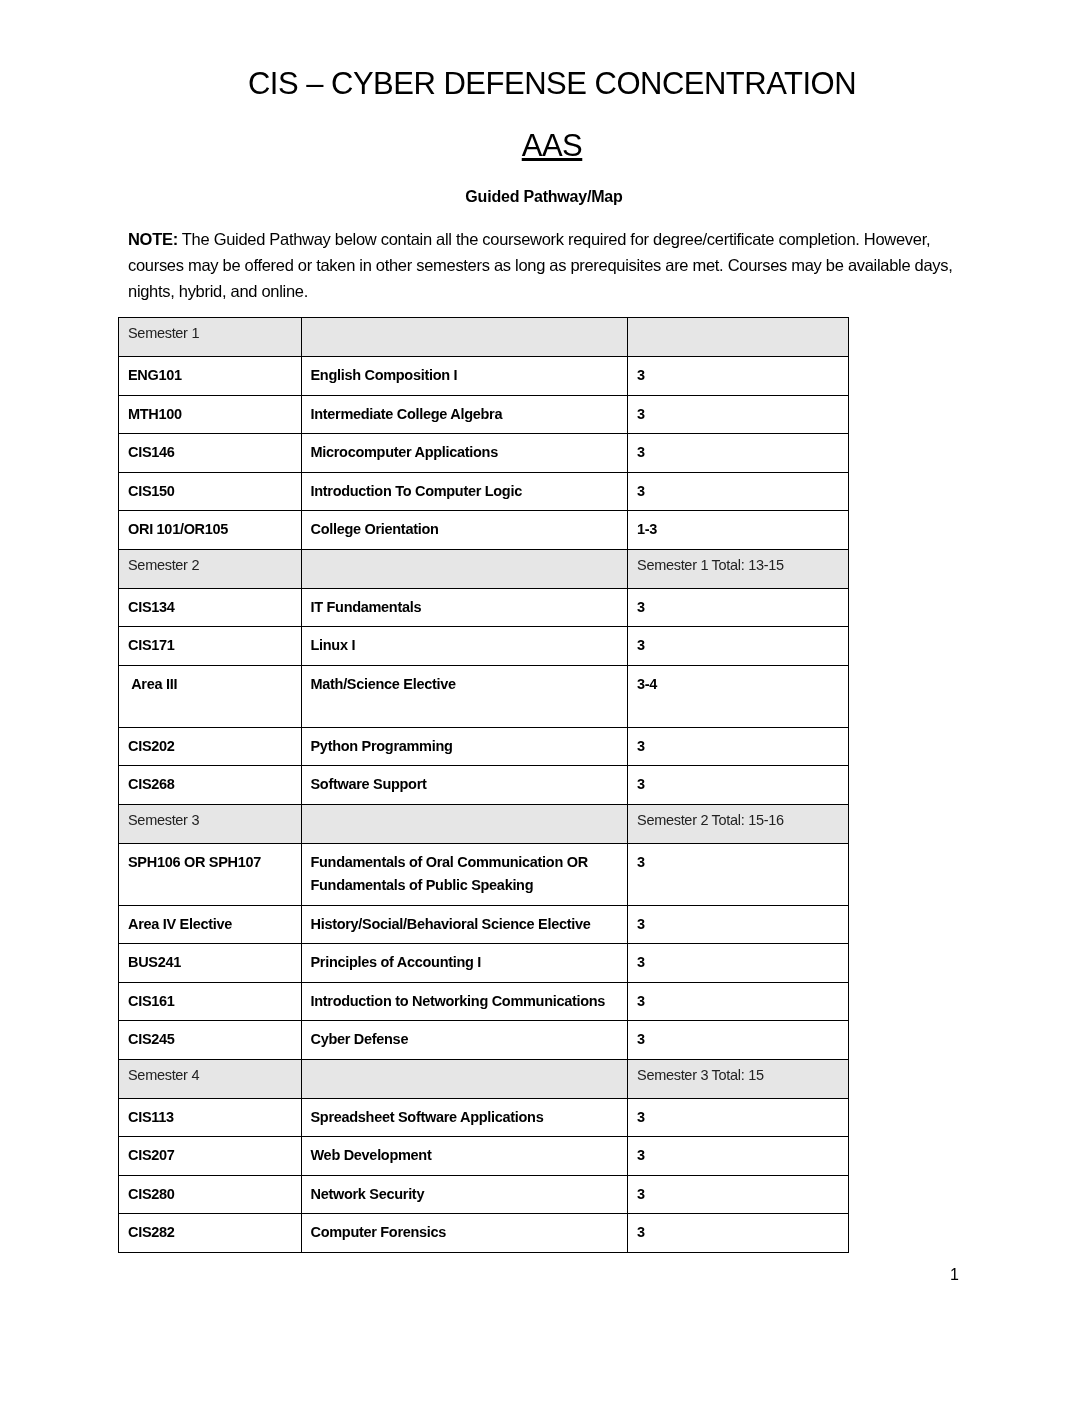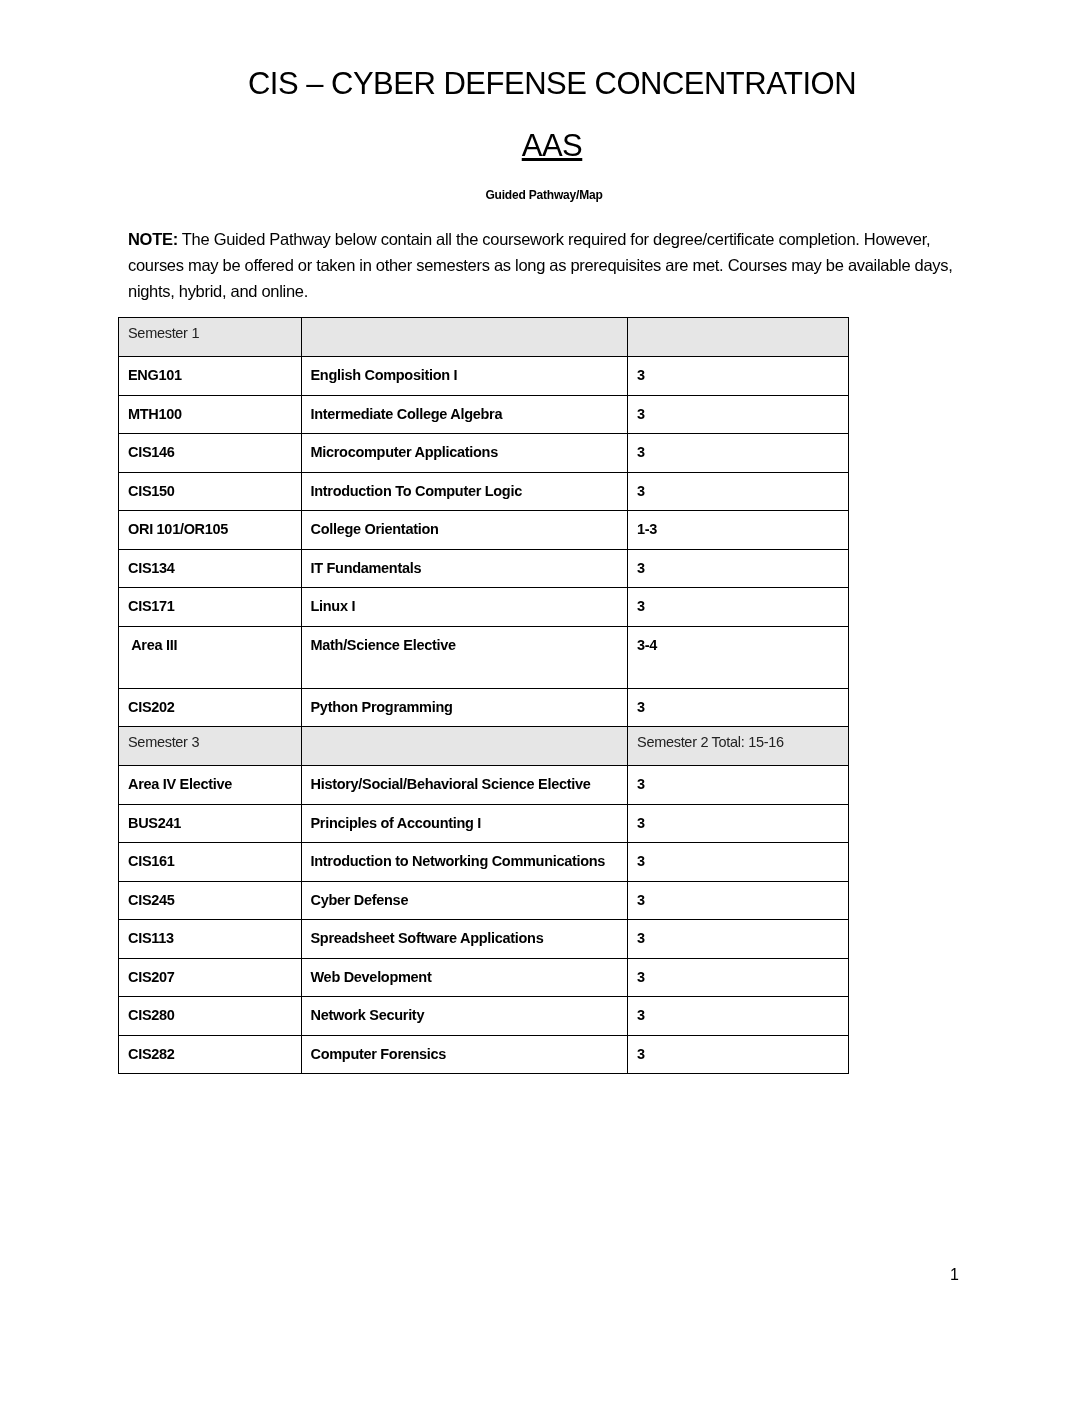--- a/index.html
+++ b/index.html
@@ -3,21 +3,21 @@
 <meta charset="utf-8">
 <style>
   html, body { margin: 0; padding: 0; background: #ffffff; }
   body { width: 1088px; height: 1408px; position: relative; overflow: hidden;
          font-family: "Liberation Sans", "DejaVu Sans", sans-serif; color: #000; }
   .title { position: absolute; left: 8px; width: 1088px; text-align: center;
            font-size: 31px; letter-spacing: -0.5px; }
   .title.t1 { top: 66px; }
   .title.t2 { top: 128px; text-decoration: underline; }
   .subtitle { position: absolute; top: 188px; left: 0; width: 1088px; text-align: center;
-              font-size: 12px; font-weight: bold; letter-spacing: -0.2px; }
+              font-size: 16px; font-weight: bold; letter-spacing: -0.2px; }
   .note { position: absolute; top: 226px; left: 128px; width: 830px;
           font-size: 16.5px; line-height: 26px; letter-spacing: -0.3px; }
   .note b { font-weight: bold; margin-top: 8px; }
   table.pathway { position: absolute; top: 317px; left: 118px;
                   border-collapse: collapse; width: 731px; }
   table.pathway td { border: 1.5px solid #000; vertical-align: top;
                      padding: 7px 9px 0 9px; font-size: 14.5px;
                      letter-spacing: -0.3px; box-sizing: border-box; }
   table.pathway td.c1 { width: 166px; margin-left: 20px; }
   table.pathway td.c2 { width: 297px; }
@@ -62,45 +62,60 @@
       <td class="c1">CIS150</td>
       <td class="c2">Introduction To Computer Logic</td>
       <td class="c3">3</td>
     </tr>
     <tr class="course">
       <td class="c1">ORI 101/OR105</td>
       <td class="c2">College Orientation</td>
       <td class="c3">1-3</td>
     </tr>
 
+    <tr class="sem">
+      <td class="c1">Semester 2</td>
+      <td class="c2"></td>
+      <td class="c3">Semester 1 Total:  13-15</td>
+    </tr>
     <tr class="course">
       <td class="c1">CIS134</td>
       <td class="c2">IT Fundamentals</td>
       <td class="c3">3</td>
     </tr>
     <tr class="course">
       <td class="c1">CIS171</td>
       <td class="c2">Linux I</td>
       <td class="c3">3</td>
     </tr>
     <tr class="course tall">
       <td class="c1" style="white-space:pre;"> Area III</td>
       <td class="c2">Math/Science Elective</td>
       <td class="c3">3-4</td>
     </tr>
     <tr class="course">
       <td class="c1">CIS202</td>
       <td class="c2">Python Programming</td>
       <td class="c3">3</td>
     </tr>
+    <tr class="course">
+      <td class="c1">CIS268</td>
+      <td class="c2">Software Support</td>
+      <td class="c3">3</td>
+    </tr>
 
     <tr class="sem">
       <td class="c1">Semester 3</td>
       <td class="c2"></td>
       <td class="c3">Semester 2 Total:  15-16</td>
+    </tr>
+    <tr class="course tall">
+      <td class="c1">SPH106 OR SPH107</td>
+      <td class="c2">Fundamentals of Oral Communication OR Fundamentals of Public Speaking</td>
+      <td class="c3">3</td>
     </tr>
     <tr class="course">
       <td class="c1">Area IV Elective</td>
       <td class="c2">History/Social/Behavioral Science Elective</td>
       <td class="c3">3</td>
     </tr>
     <tr class="course">
       <td class="c1">BUS241</td>
       <td class="c2">Principles of Accounting I</td>
       <td class="c3">3</td>
@@ -109,20 +124,25 @@
       <td class="c1">CIS161</td>
       <td class="c2">Introduction to Networking Communications</td>
       <td class="c3">3</td>
     </tr>
     <tr class="course">
       <td class="c1">CIS245</td>
       <td class="c2">Cyber Defense</td>
       <td class="c3">3</td>
     </tr>
 
+    <tr class="sem">
+      <td class="c1">Semester 4</td>
+      <td class="c2"></td>
+      <td class="c3">Semester 3 Total:  15</td>
+    </tr>
     <tr class="course">
       <td class="c1">CIS113</td>
       <td class="c2">Spreadsheet Software Applications</td>
       <td class="c3">3</td>
     </tr>
     <tr class="course">
       <td class="c1">CIS207</td>
       <td class="c2">Web Development</td>
       <td class="c3">3</td>
     </tr>

